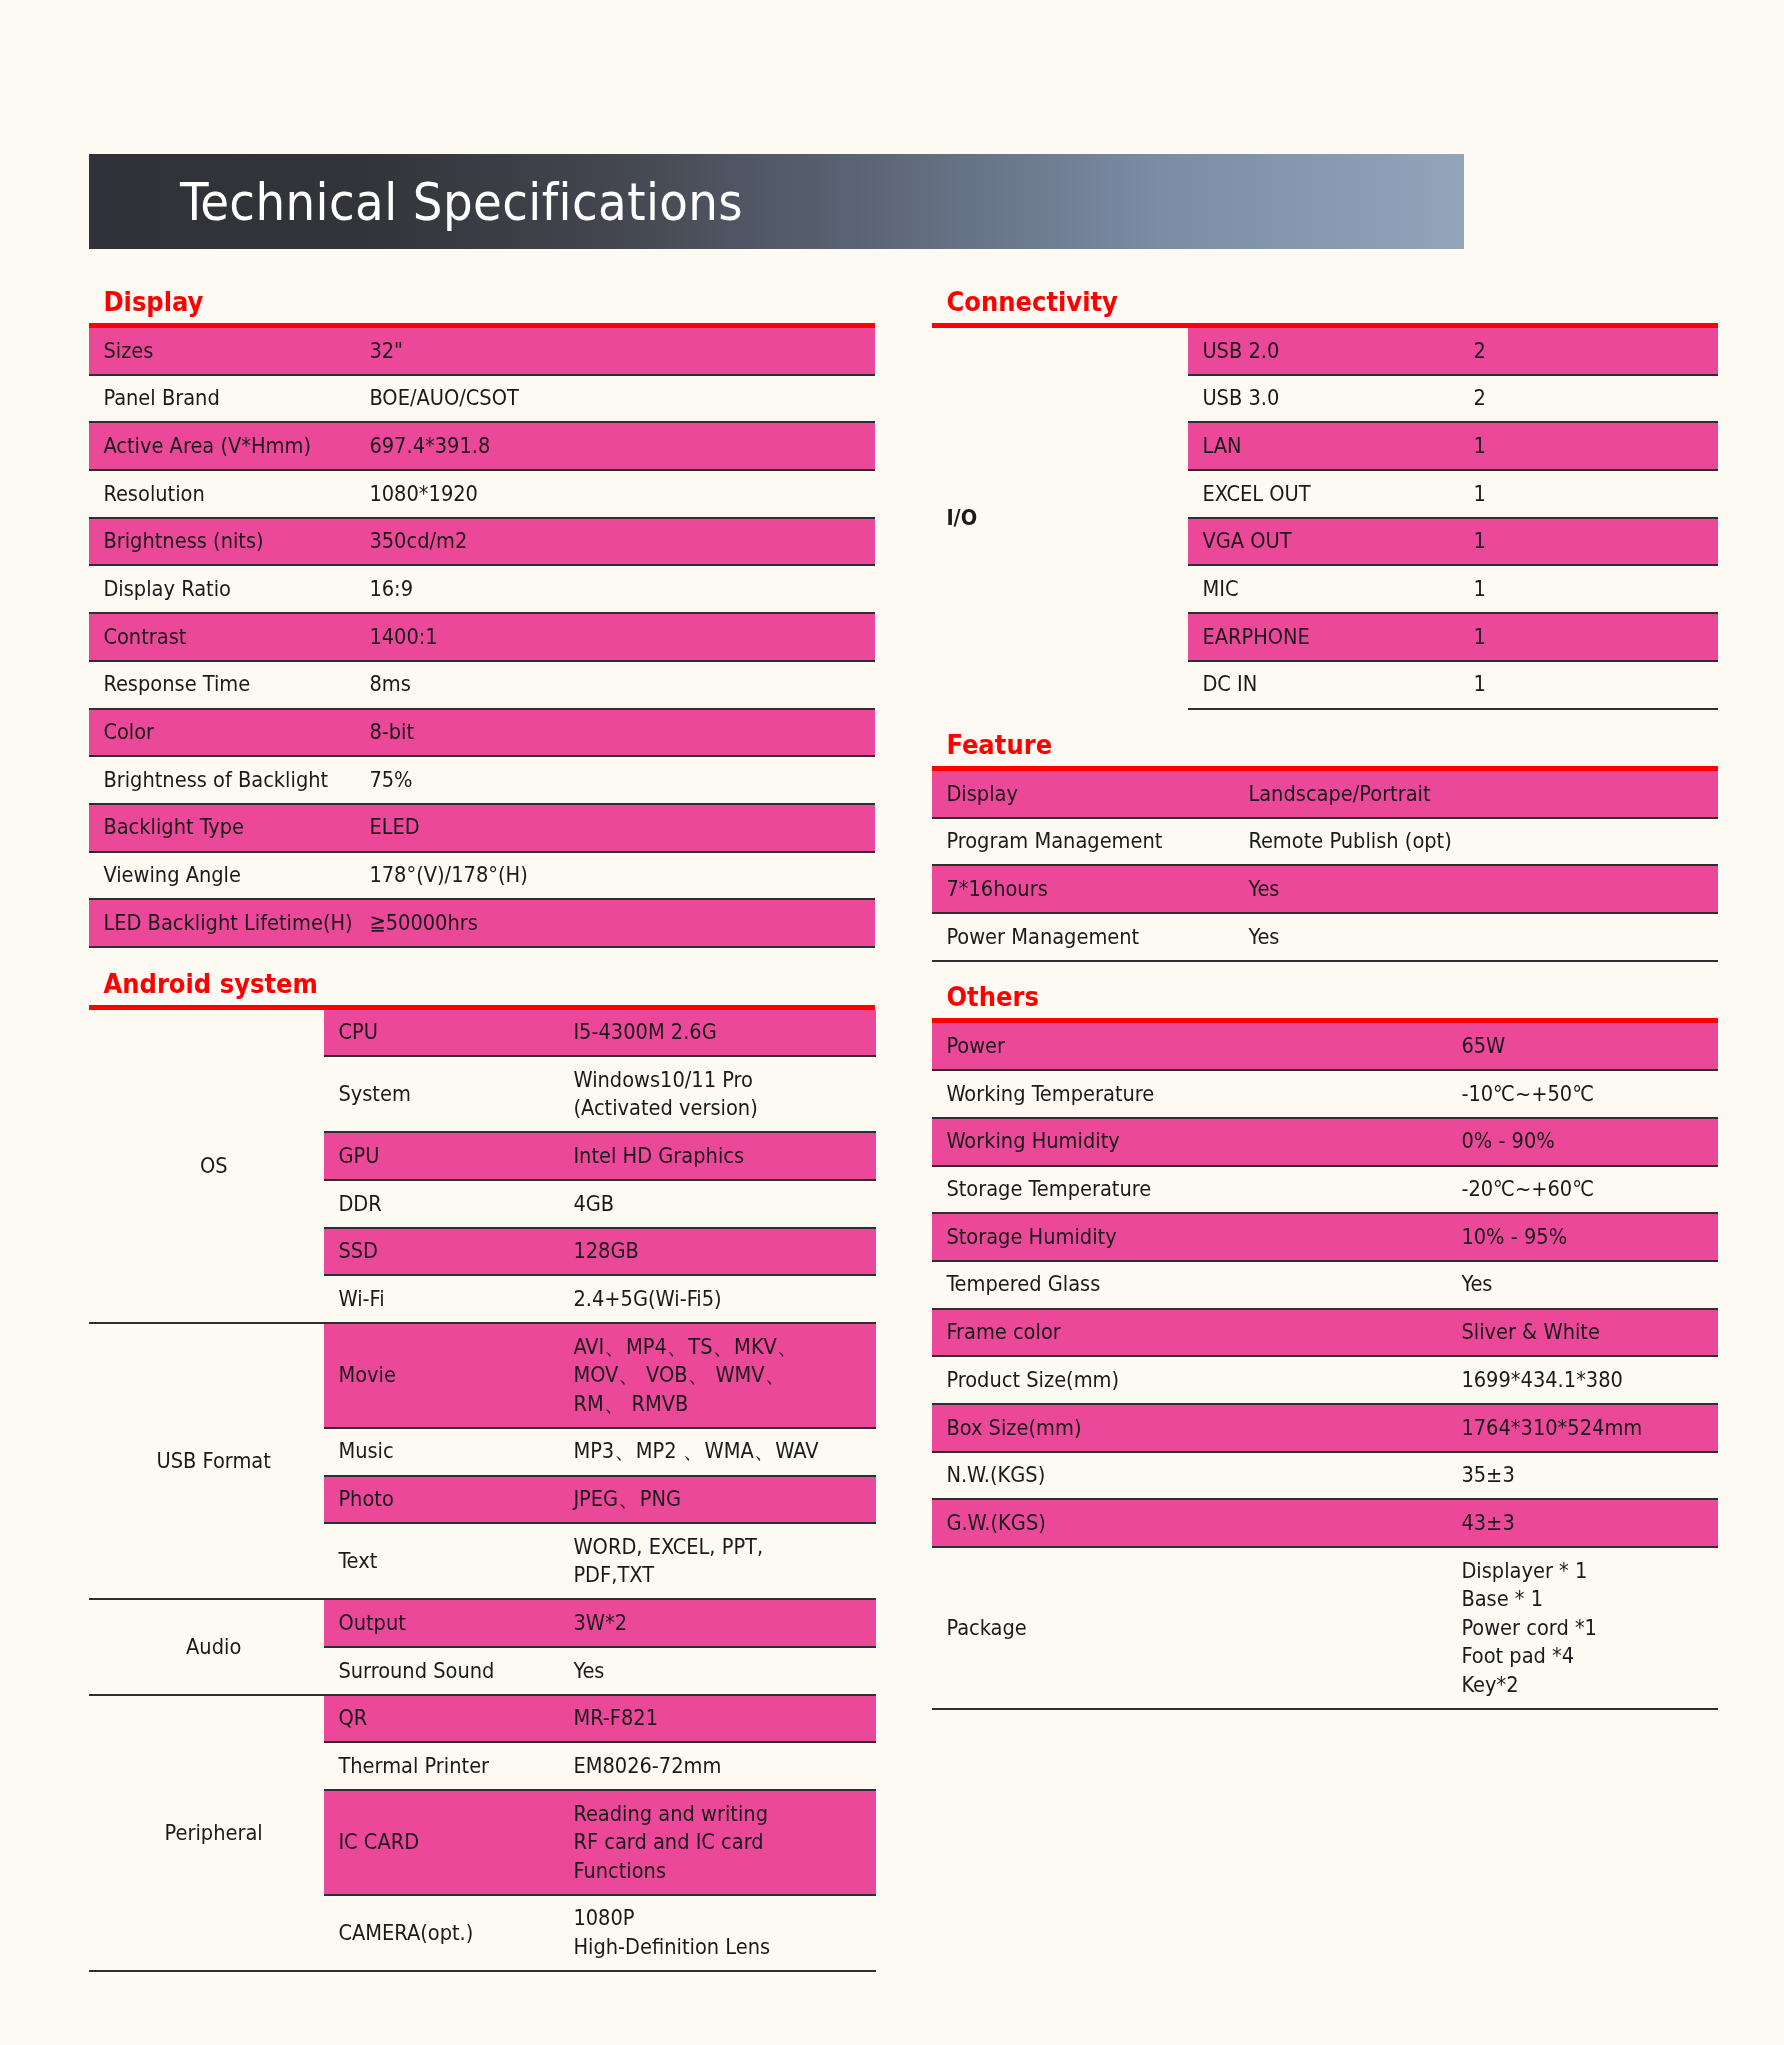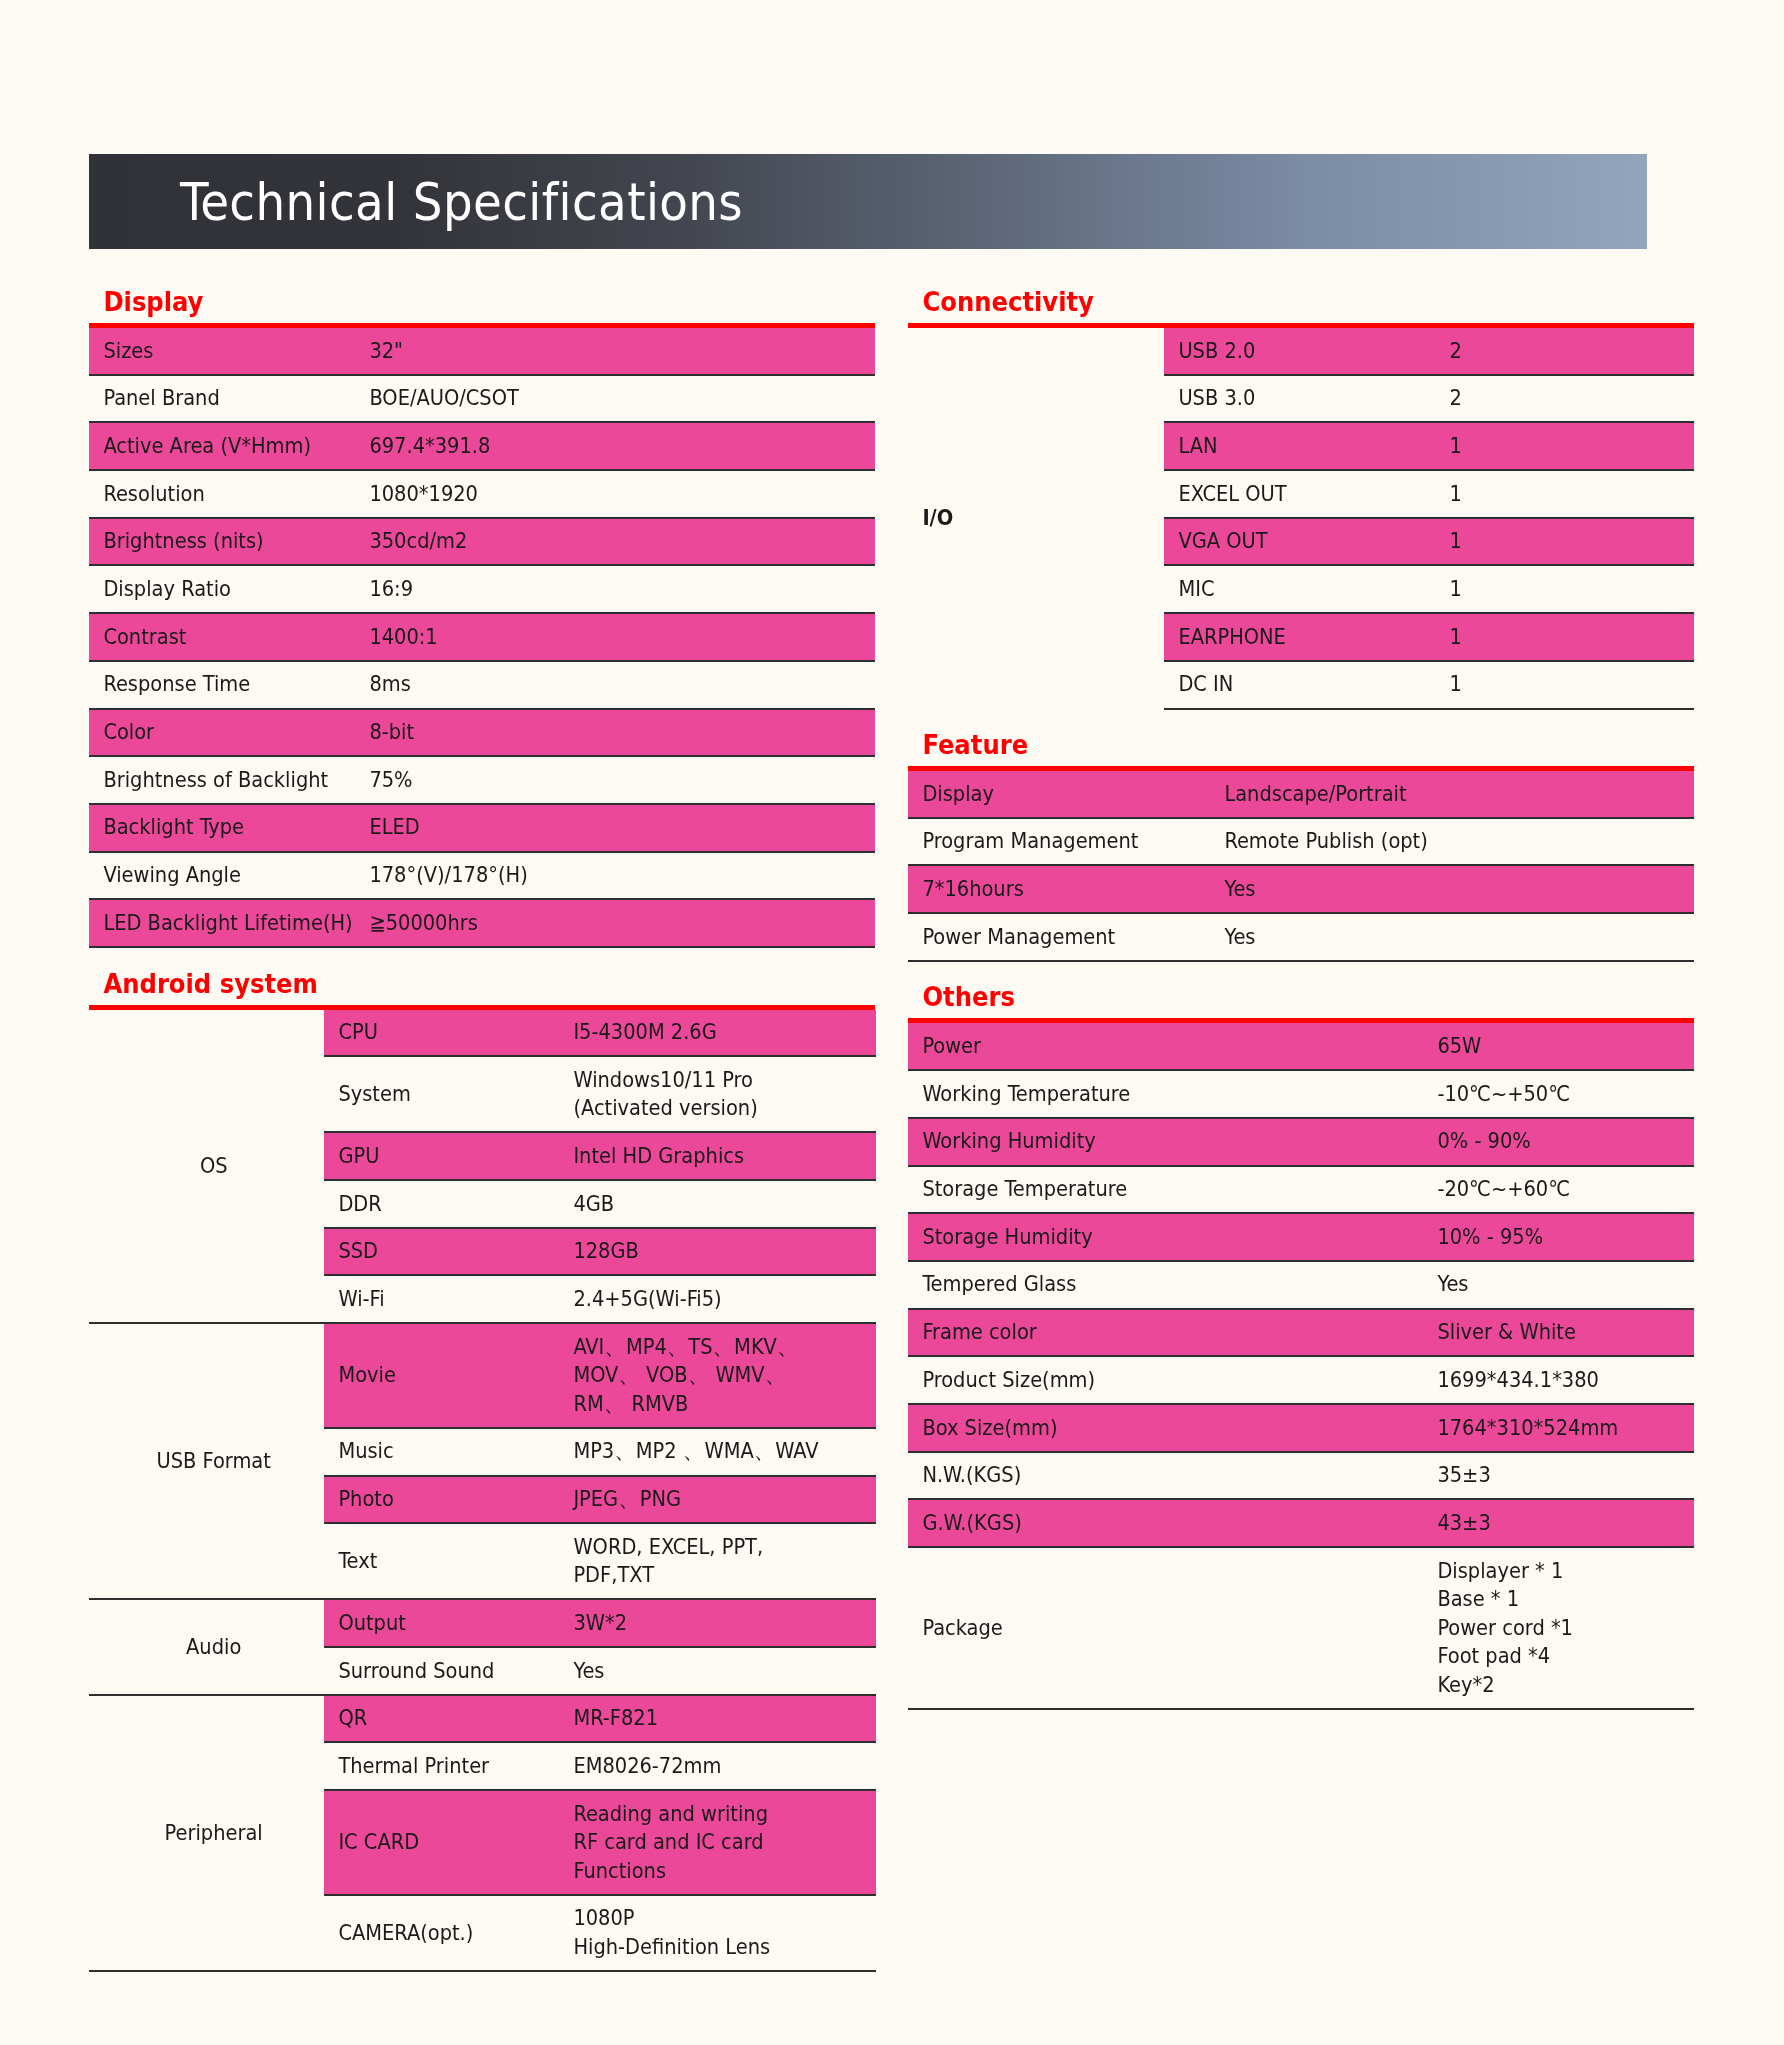--- a/index.html
+++ b/index.html
@@ -14,21 +14,21 @@
     color: #1a1a1a;
     position: relative;
     overflow: hidden;
   }
 
   
   .banner {
     position: absolute;
     left: 89px;
     top: 154px;
-    width: 1558px;
+    width: 1375px;
     height: 95px;
     background: linear-gradient(to right, #33343a 0%, #343539 22%, #4a4f5a 48%, #6b7governor 60%, #8ba0b8 100%);
     background: linear-gradient(to right, #313238 0%, #333439 20%, #43464f 38%, #5b6475 56%, #7b8ca5 78%, #92a5bb 100%);
     display: flex;
     align-items: center;
   }
   .banner-title {
     color: #ffffff;
     font-size: 52px;
     font-weight: 400;
@@ -37,21 +37,21 @@
     font-family: "DejaVu Sans", sans-serif;
     font-stretch: condensed;
   }
 
   
   .col {
     position: absolute;
     top: 288px;
   }
   .col-left { left: 89px; width: 786px; }
-  .col-right { left: 908px; width: 786px; }
+  .col-right { left: 932px; width: 786px; }
 
   
   .sec-title {
     color: #ff0000;
     font-size: 27px;
     font-weight: bold;
     font-family: "DejaVu Sans", sans-serif;
     font-stretch: condensed;
     line-height: 1.0;
     padding-left: 14.4px;

